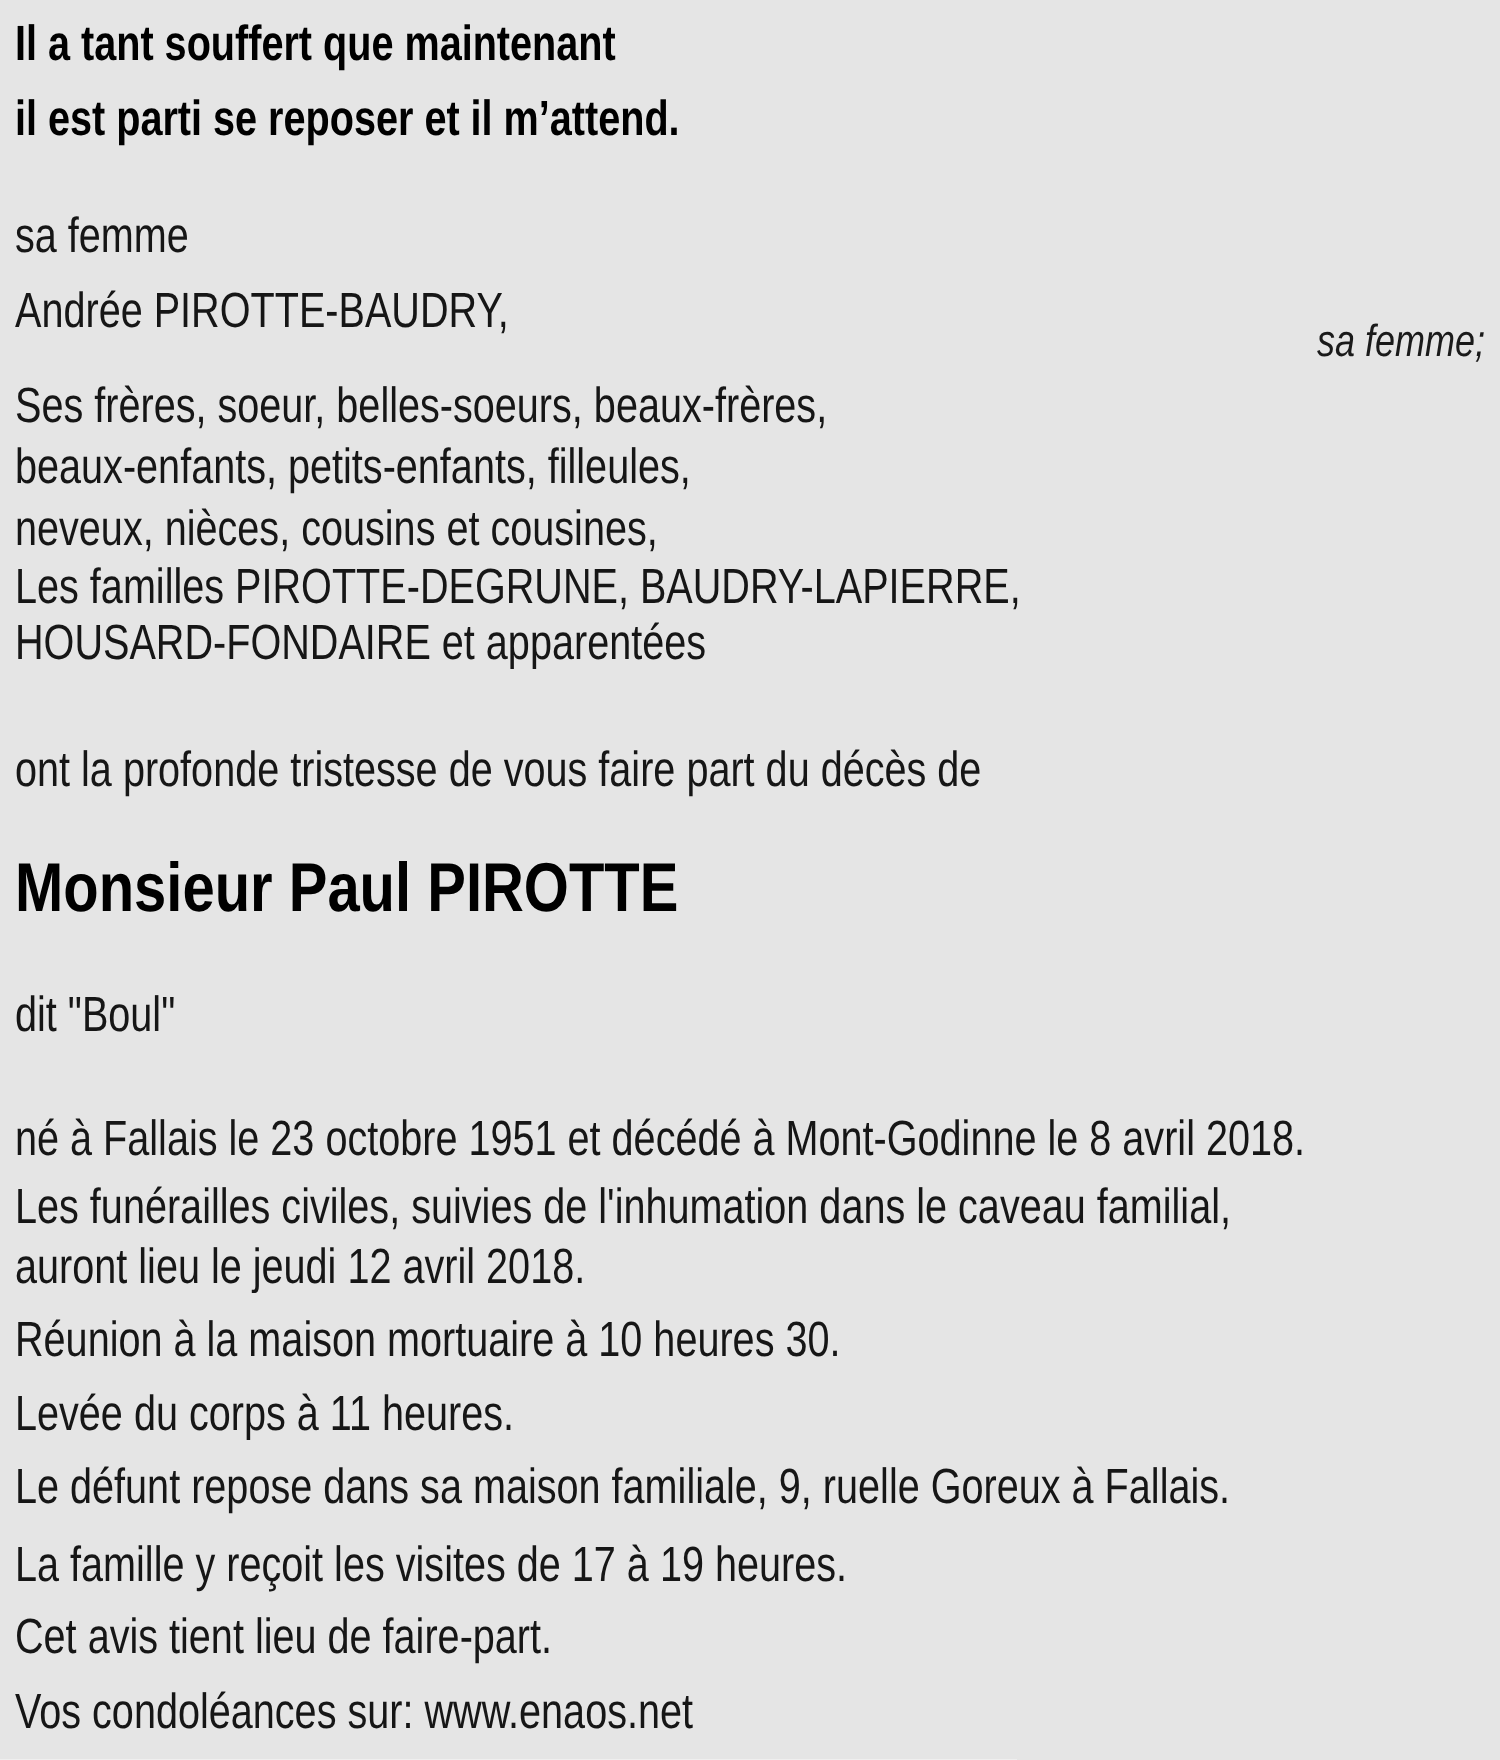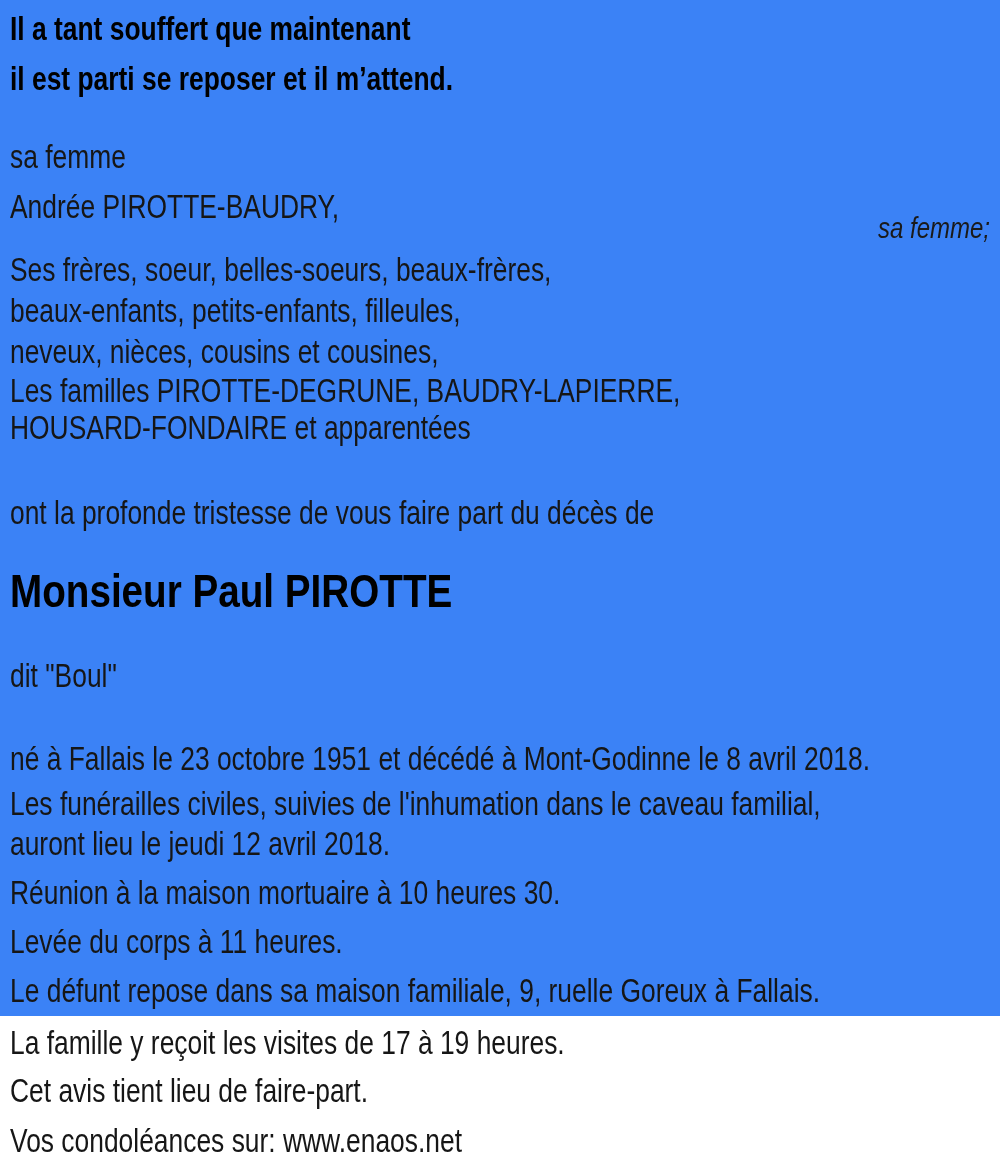--- a/index.html
+++ b/index.html
@@ -2,21 +2,21 @@
 <html lang="fr"><head>
 <meta charset="utf-8">
 <style>
   html,body{margin:0;padding:0;}
   body{
     width:1000px;height:1173px;
     background:#ffffff;
     font-family:"Liberation Sans","DejaVu Sans",sans-serif;
     overflow:hidden;
   }
-  .page{position:relative;width:1000px;height:1016px;background:#3b82f6;}
+  .page{position:relative;width:1000px;height:1173px;background:#e5e5e5;}
   .ln{
     position:absolute;left:10px;
     font-size:33px;line-height:1;font-weight:400;
     color:#161616;white-space:nowrap;
     transform:scaleX(0.80);transform-origin:0 0;
   }
   .b{font-weight:700;color:#000000;}
   .title{font-size:46px;font-weight:700;color:#000000;transform:scaleX(0.84);}
   .it{
     font-style:italic;font-size:30px;color:#1a1a1a;

